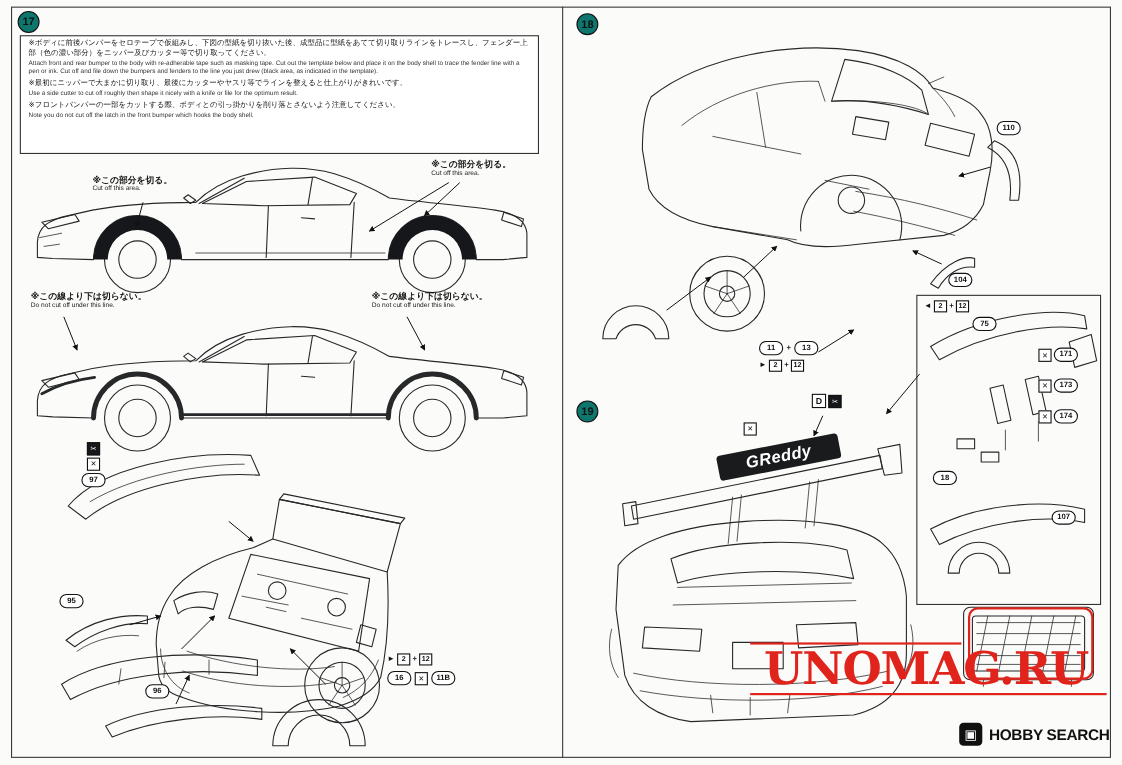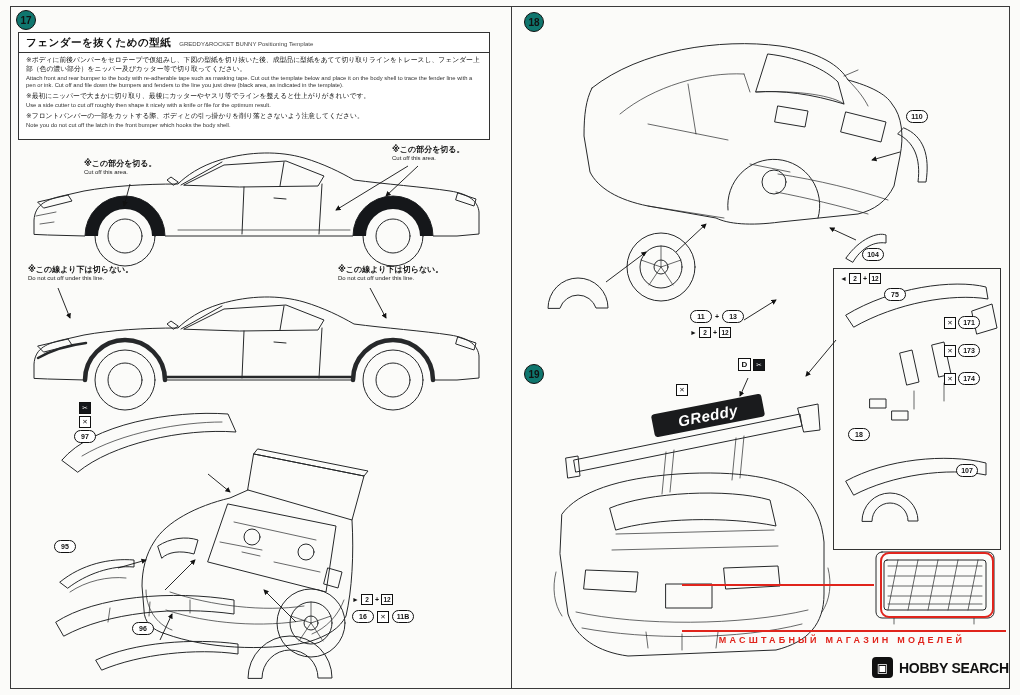--- a/index.html
+++ b/index.html
@@ -64,24 +64,20 @@
 </head>
 <body>
 
 <div class="canvas">
   <div class="page-border"></div>
   <div class="divider"></div>
 
   <div class="stepnum" style="left:16px;top:10px;">17</div>
 
   <div class="tbox" style="left:18px;top:32px;width:470px;height:106px;">
-    <div class="tbox-head">
-      <span class="tbox-title">フェンダーを抜くための型紙</span>
-      <span class="tbox-sub">GREDDY&amp;ROCKET BUNNY Positioning Template</span>
-    </div>
     <div class="tbox-body">
       <div class="instr">
         <div class="jp">※ボディに前後バンパーをセロテープで仮組みし、下図の型紙を切り抜いた後、成型品に型紙をあてて切り取りラインをトレースし、フェンダー上部（色の濃い部分）をニッパー及びカッター等で切り取ってください。</div>
         <div class="en">Attach front and rear bumper to the body with re-adherable tape such as masking tape. Cut out the template below and place it on the body shell to trace the fender line with a pen or ink. Cut off and file down the bumpers and fenders to the line you just drew (black area, as indicated in the template).</div>
       </div>
       <div class="instr">
         <div class="jp">※最初にニッパーで大まかに切り取り、最後にカッターやヤスリ等でラインを整えると仕上がりがきれいです。</div>
         <div class="en">Use a side cutter to cut off roughly then shape it nicely with a knife or file for the optimum result.</div>
       </div>
       <div class="instr">
@@ -335,22 +331,22 @@
 
   <svg class="art" style="left:874px;top:546px;" width="124" height="82" viewBox="0 0 124 82">
     <rect x="2" y="6" width="118" height="66" rx="6"></rect>
     <rect x="10" y="14" width="102" height="50" rx="3"></rect>
     <path class="thin" d="M14,20 L108,20 M14,30 L108,30 M14,40 L108,40 M14,50 L108,50 M14,58 L108,58"></path>
     <path class="thin" d="M24,14 L14,64 M44,14 L34,64 M64,14 L54,64 M84,14 L74,64 M104,14 L94,64"></path>
     <path class="thin" d="M20,72 l0,6 M100,72 l0,6"></path>
   </svg>
   <div class="wm-frame" style="left:880px;top:552px;width:110px;height:62px;"></div>
   <div class="wm-line" style="left:682px;top:584px;width:192px;height:2px;"></div>
+  <div class="wm-title" style="left:678px;top:588px;">UNOMAG.RU</div>
   <div class="wm-line" style="left:682px;top:630px;width:324px;height:2px;"></div>
-  <div class="wm-sub" style="left:678px;top:635px;">МАСШТАБНЫЙ МАГАЗИН МОДЕЛЕЙ</div>
 
   <div class="hslogo" style="left:872px;top:657px;">
     <span class="mark">▣</span>
     <span class="txt">HOBBY SEARCH</span>
   </div>
 
   <svg class="arrows" width="1020" height="695" viewBox="0 0 1020 695">
     <defs>
       <marker id="ah" markerWidth="6" markerHeight="6" refX="5" refY="3" orient="auto">
         <path d="M0,0 L6,3 L0,6 Z" fill="#111" stroke="none"></path>

